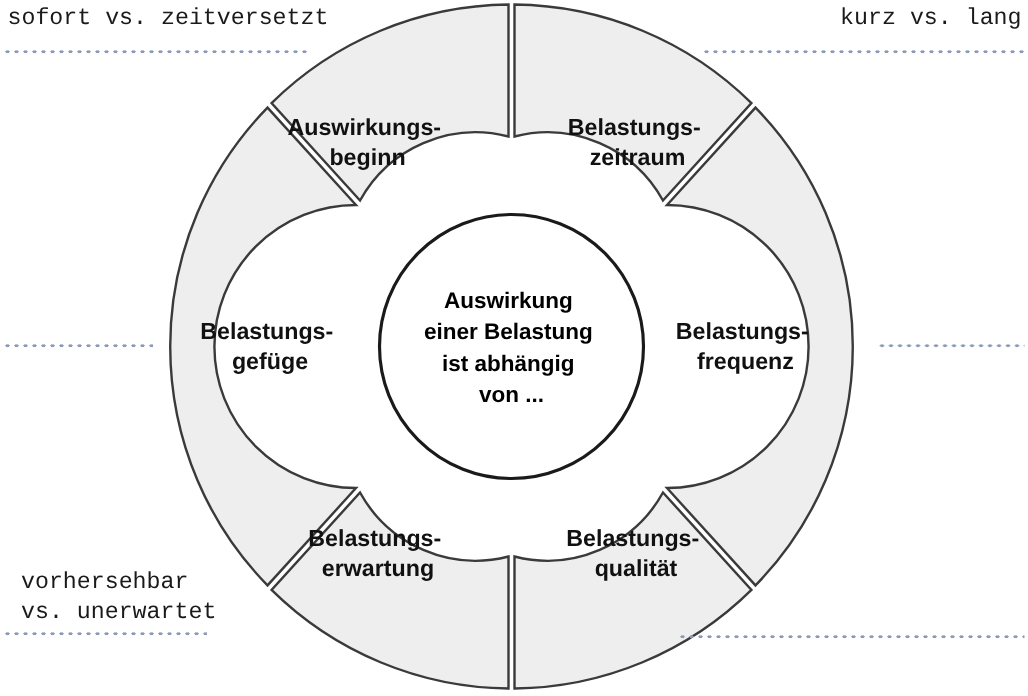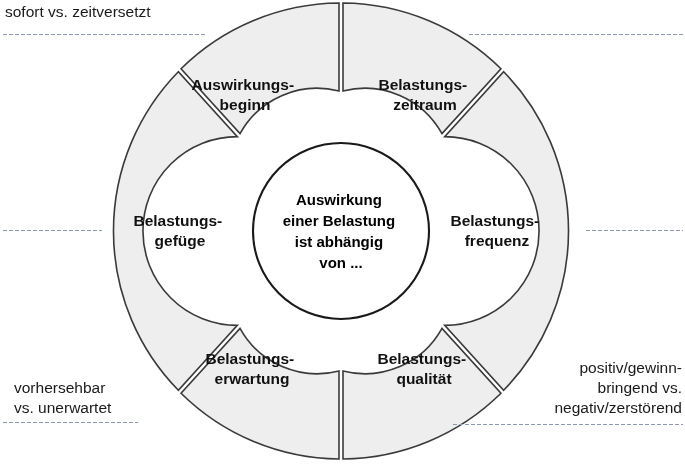--- a/index.html
+++ b/index.html
@@ -50,21 +50,21 @@
   .hub-text {
     font-family: "Liberation Sans", sans-serif;
     font-size: 15px;
     font-weight: bold;
     fill: #000000;
     text-anchor: middle;
     dominant-baseline: middle;
   }
   .ext-label {
     position: absolute;
-    font-family: Liberation Sans, sans-serif;
+    font-family: Liberation Mono, monospace;
     font-size: 15.5px;
     font-weight: normal;
     color: #1a1a1a;
     line-height: 20px;
     white-space: pre-line;
   }
   .ext-label.right { text-align: right; }
   .ext-label.left  { text-align: left; }
   .dot-rule {
     position: absolute;
@@ -159,28 +159,26 @@
       <tspan x="341" dy="0">Auswirkung</tspan>
       <tspan x="341" dy="21">einer Belastung</tspan>
       <tspan x="341" dy="21">ist abhängig</tspan>
       <tspan x="341" dy="21">von ...</tspan>
     </text>
   </svg>
 
   <div class="ext-label left" style="left:5px; top:2px;">sofort vs. zeitversetzt</div>
   <div class="dot-rule" style="left:2px; top:33px; width:204px;"></div>
 
+  <div class="ext-label right" style="right:4px; top:2px; width:250px;">kurz vs. lang</div>
   <div class="dot-rule" style="left:468px; top:33px; width:215px;"></div>
 
   <div class="dot-rule" style="left:2px; top:229px; width:100px;"></div>
 
   <div class="dot-rule" style="left:585px; top:229px; width:98px;"></div>
 
   <div class="ext-label left" style="left:3px; top:378px;margin-left:11px;">vorhersehbar
 vs. unerwartet</div>
   <div class="dot-rule" style="left:2px; top:421px; width:136px;"></div>
 
-  <div class="ext-label right" style="right:3px; top:358px; width:230px;">positiv/gewinn-
-bringend vs.
-negativ/zerstörend</div>
   <div class="dot-rule" style="left:452px; top:423px; width:231px;"></div>
 
 </div>
 
 </body></html>

